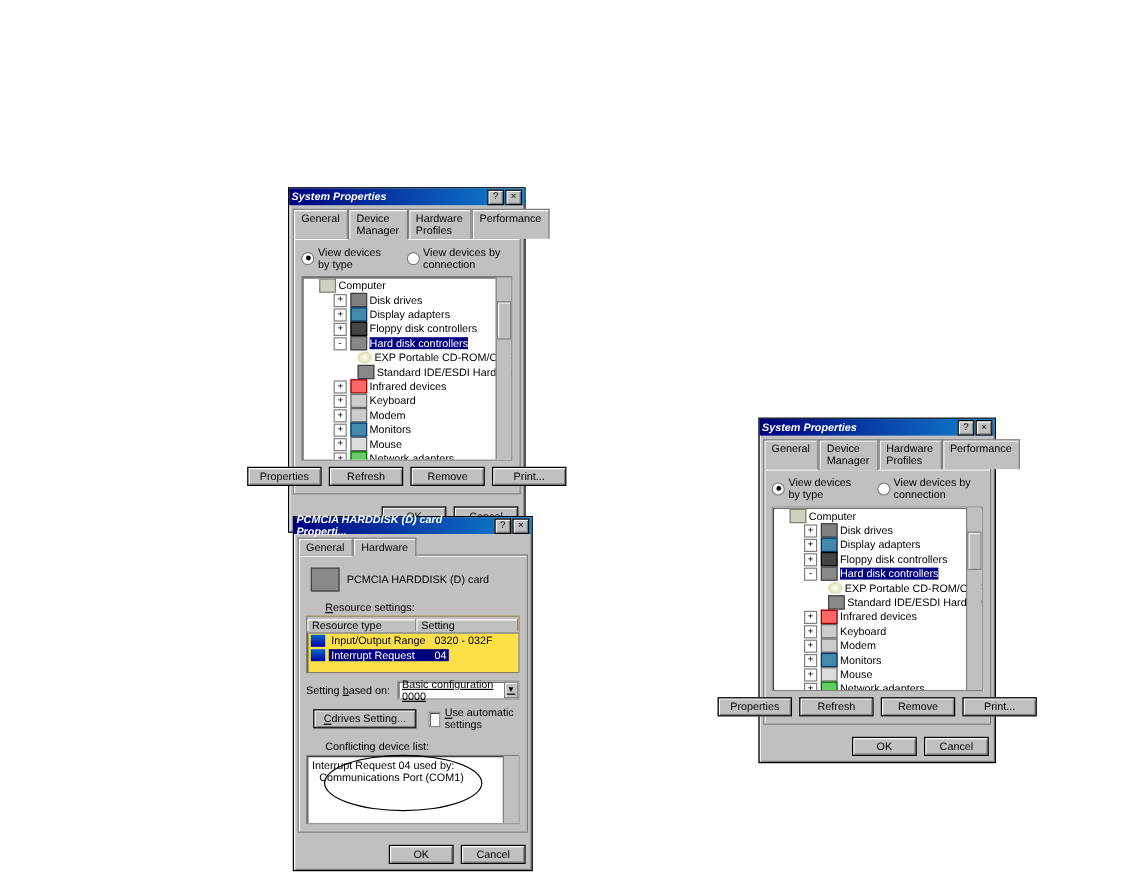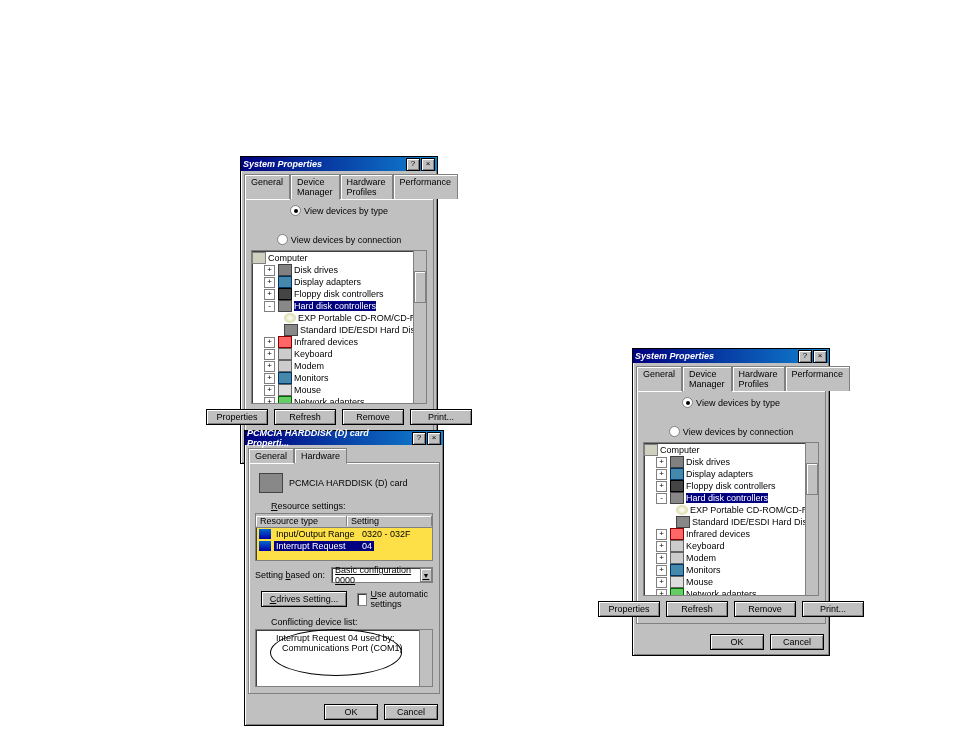--- a/index.html
+++ b/index.html
@@ -58,21 +58,21 @@
     background: #c0c0c0;
     border-bottom: 1px solid #c0c0c0;
     margin-bottom: -1px;
   }
   .tab-panel {
     border: 1px solid #808080;
     box-shadow: inset 1px 1px 0 #fff;
     background: #c0c0c0;
     padding: 6px;
   }
-  .radio-row { display: flex; gap: 18px; margin-bottom: 5px; font-size: 9px; align-items: center; flex-direction: column;}
+  .radio-row { display: flex; gap: 18px; margin-bottom: 5px; font-size: 9px; align-items: center;}
   .radio-dot {
     width: 9px; height: 9px; border-radius: 50%; background: #fff;
     border: 1px solid #808080; display: inline-flex; align-items: center;
     justify-content: center; margin-right: 3px; flex-shrink: 0;
   }
   .radio-dot.checked::after { content:""; width:4px; height:4px; background:#000; border-radius:50%; }
   .tree-box {
     background: #fff;
     border: 1px solid #808080;
     box-shadow: inset 1px 1px 0 #404040;
@@ -80,21 +80,21 @@
     overflow: hidden;
     font-size: 9px;
     padding: 1px 0;
     position: relative;
   }
   .tree-scroll {
     position: absolute; right:0; top:0; bottom:0; width:12px; background:#c0c0c0;
     border-left:1px solid #808080;
   }
   .tree-scroll .thumb { position:absolute; left:0; right:0; height:30px; top:20px; background:#c0c0c0; border:1px solid #808080; box-shadow:inset 1px 1px 0 #fff;}
-  .tree-row { display:flex; align-items:center; height:12px; white-space:nowrap; }
+  .tree-row { display:flex; align-items:center; height:12px; white-space:nowrap;margin-left:14px; }
   .tree-row.selected .label { background:#000080; color:#fff; }
   .indent { display:inline-block; width:12px; flex-shrink:0;}
   .exp { width:9px; height:9px; border:1px solid #808080; background:#fff; font-size:8px; line-height:7px; text-align:center; margin-right:3px; flex-shrink:0; }
   .icon { width:12px; height:10px; margin-right:2px; flex-shrink:0; display:inline-block;}
   .icon.computer { background:#d0d0c0; border:1px solid #808080; }
   .icon.cdrom { background:radial-gradient(#fff,#cc8); border-radius:50%; }
   .icon.disk { background:#808080; border:1px solid #404040; }
   .icon.monitor { background:#48a; border:1px solid #036; }
   .icon.keyb { background:#ccc; border:1px solid #666;}
   .icon.net { background:#6c6; border:1px solid #060;}
@@ -136,21 +136,21 @@
   .dropdown {
     flex:1; background:#fff; border:1px solid #808080; box-shadow:inset 1px 1px 0 #404040;
     height:14px; display:flex; align-items:center; justify-content:space-between; padding:0 0 0 3px;text-decoration:underline;
   }
   .dropdown .arrow { width:12px; height:12px; background:#c0c0c0; border:1px solid #808080; box-shadow:inset 1px 1px 0 #fff; font-size:7px; display:flex; align-items:center; justify-content:center;}
   .checkbox { width:11px; height:11px; background:#fff; border:1px solid #808080; box-shadow:inset 1px 1px 0 #404040; margin:0 4px 0 10px; display:inline-block;}
   .conflict-box {
     background:#fff;
     border:1px solid #808080;
     box-shadow:inset 1px 1px 0 #404040;
-    height:50px; padding:3px 20px; font-size:9px;
+    height:50px; padding:3px 4px; font-size:9px;
     position:relative;
   }
   .list-scroll { position:absolute; right:0; top:0; bottom:0; width:12px; background:#c0c0c0; border-left:1px solid #808080;}
   .oval {
     position:absolute; border:1.5px solid #000; border-radius:50%;
     width:130px; height:45px; pointer-events:none;
   }
 </style>
 </head>
 <body>

